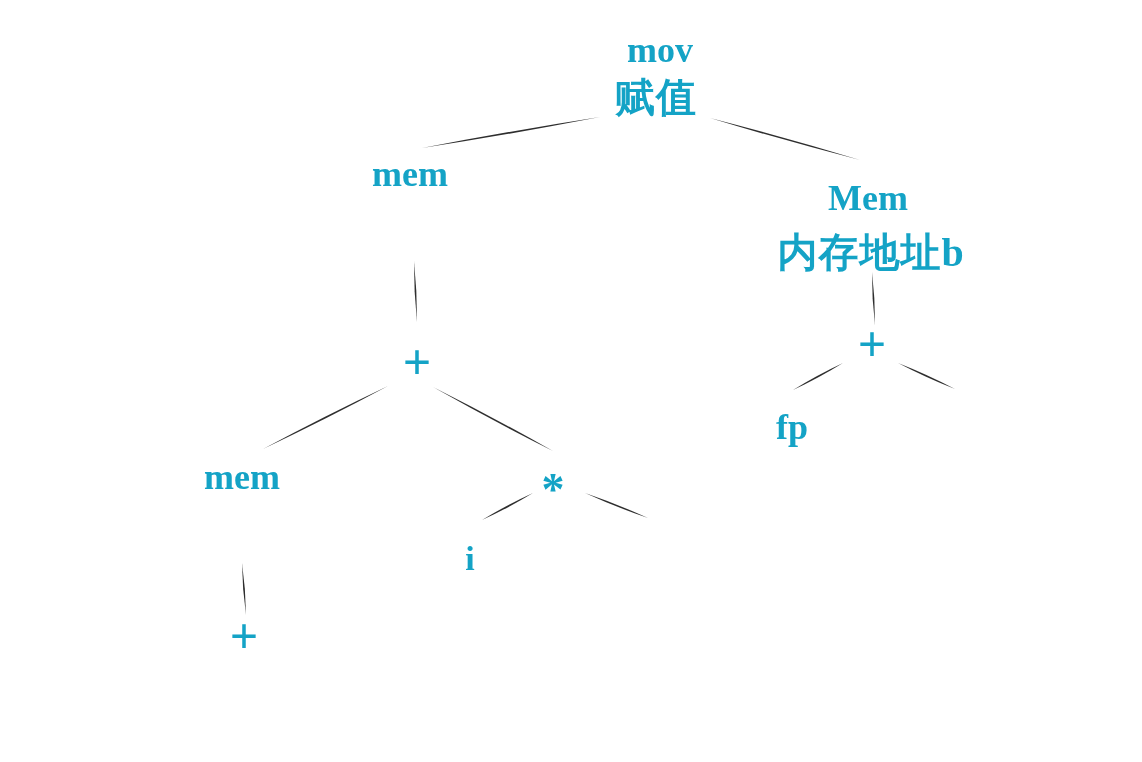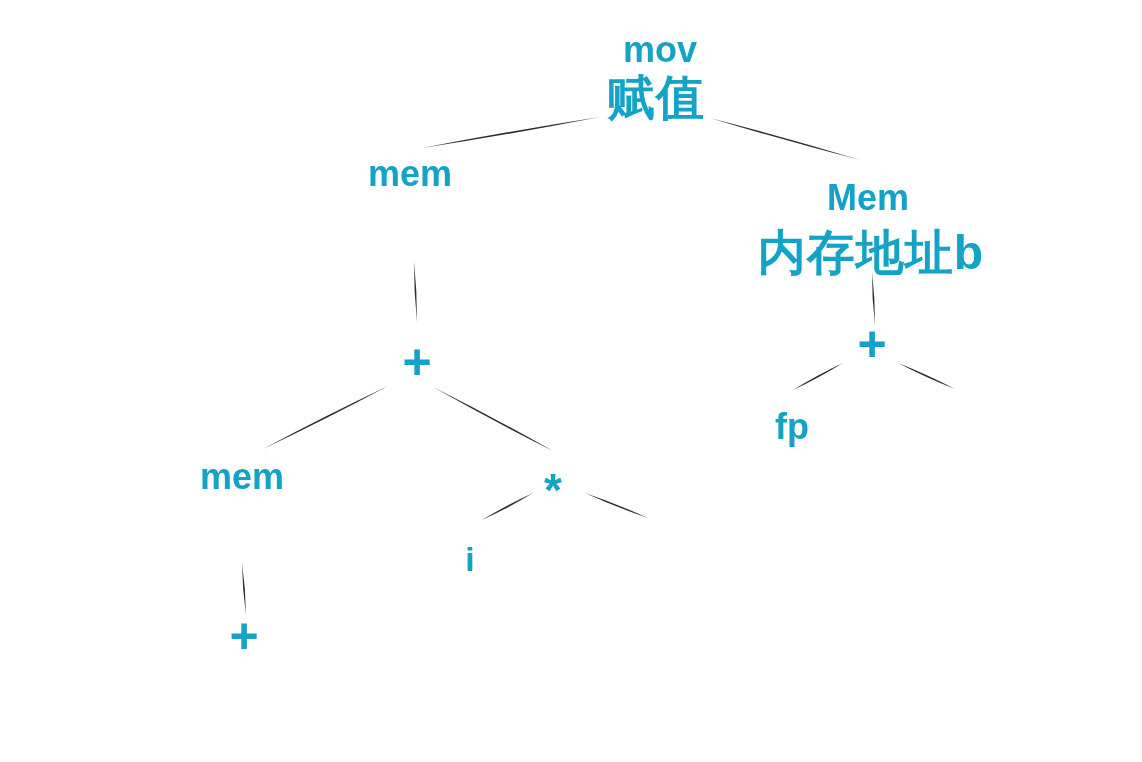--- a/index.html
+++ b/index.html
@@ -6,34 +6,34 @@
     --text:#14a3c6;
     --line:#2e2e2e;
     --bg:#ffffff;
   }
   html,body{margin:0;padding:0;background:var(--bg);}
   .canvas{
     position:relative;
     width:1142px;height:655px;
     background:var(--bg);
     overflow:hidden;
-    font-family:Liberation Sans, sans-serif;
+    font-family:Liberation Serif, serif;
   }
   .edges{position:absolute;left:0;top:0;width:1142px;height:762px;}
   .lbl{
     position:absolute;
     transform:translate(-50%,-50%);
     white-space:nowrap;
     color:var(--text);
     font-weight:700;
     line-height:1;
     user-select:none;
   }
   .latin{font-size:36px;letter-spacing:0px;}
-  .cjk{font-size:48px;letter-spacing:1px;}
+  .cjk{font-size:40px;letter-spacing:1px;}
   .op{font-size:50px;}
   .star{font-size:46px;}
   .small-latin{font-size:34px;}
 </style>
 </head>
 <body>
 
 <div class="canvas">
   <svg class="edges" viewBox="0 0 1142 762" aria-hidden="true">
       <path d="M 600 117 Q 510.7083229366811 130.8252091202978 422 148 Q 511.2916770633189 134.1747908797022 600 117 Z" fill="#2e2e2e"></path>

